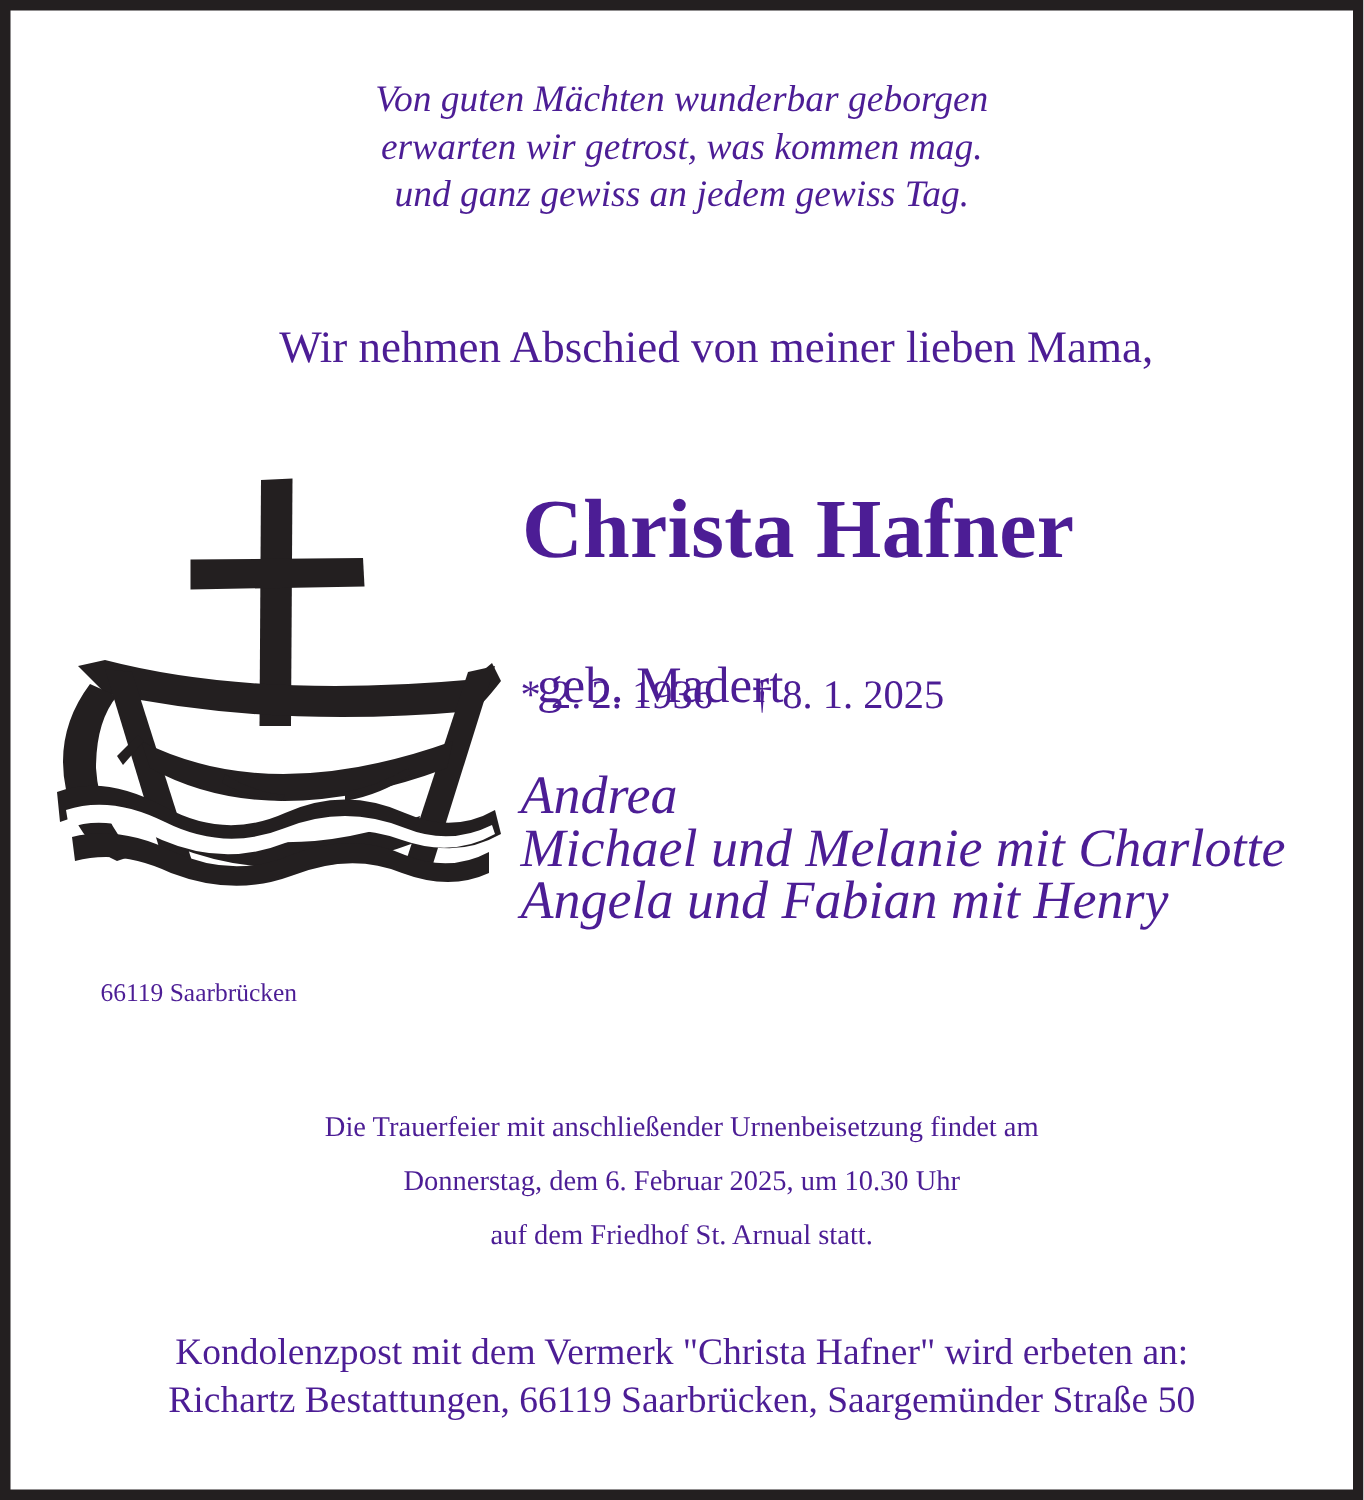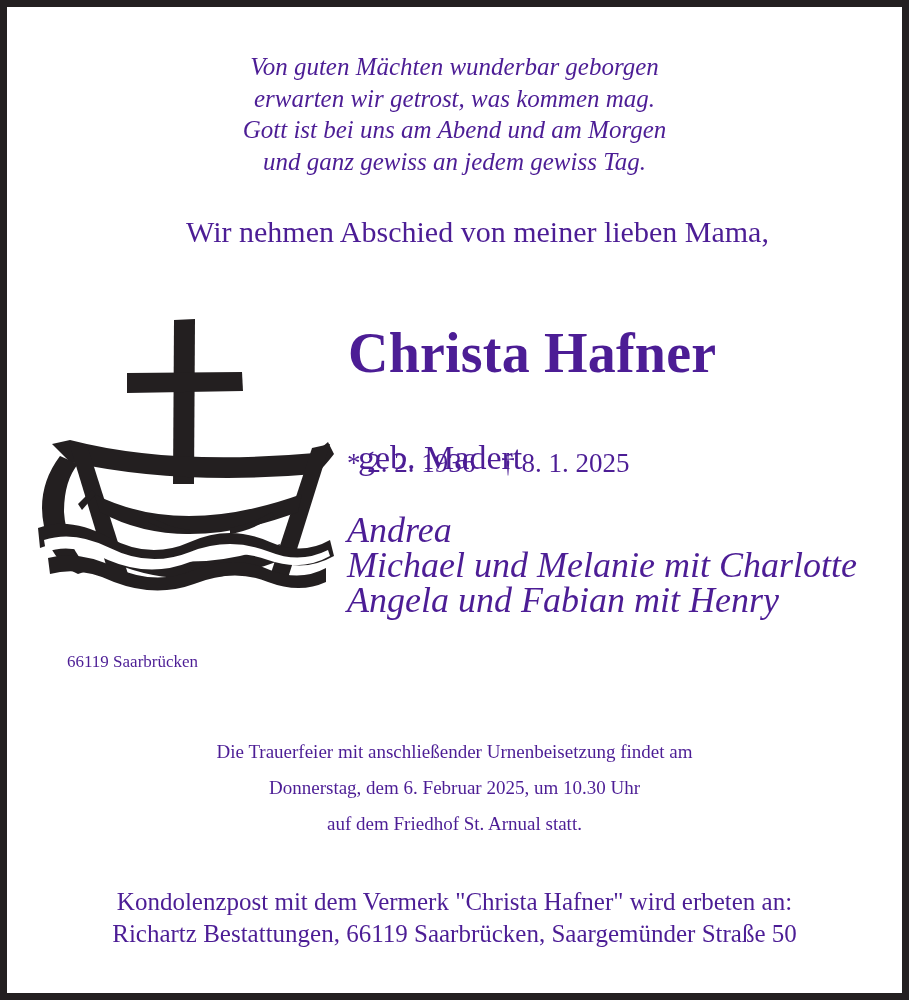--- a/index.html
+++ b/index.html
@@ -36,21 +36,20 @@
   .emblem { position: absolute; left: 30px; top: 316px; width: 310px; height: 276px; }
 </style>
 </head>
 <body>
 
 <div class="frame"></div>
 
 <div class="txt center poem">
   <div>Von guten Mächten wunderbar geborgen</div>
   <div>erwarten wir getrost, was kommen mag.</div>
-  <div>Gott ist bei uns am Abend und am Morgen</div>
   <div>und ganz gewiss an jedem gewiss Tag.</div>
 </div>
 
 <div class="txt center intro">
   <div>Wir nehmen Abschied von meiner lieben Mama,</div>
 </div>
 
 <svg class="emblem" viewBox="0 0 310 276" xmlns="http://www.w3.org/2000/svg">
   <g fill="#231f20">
 

